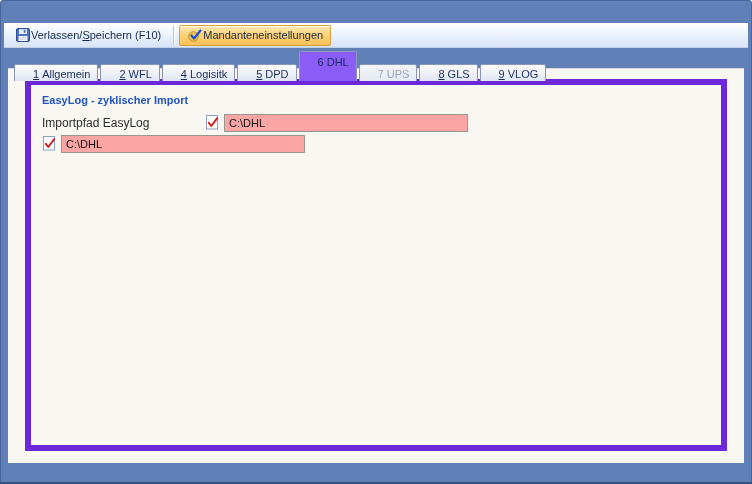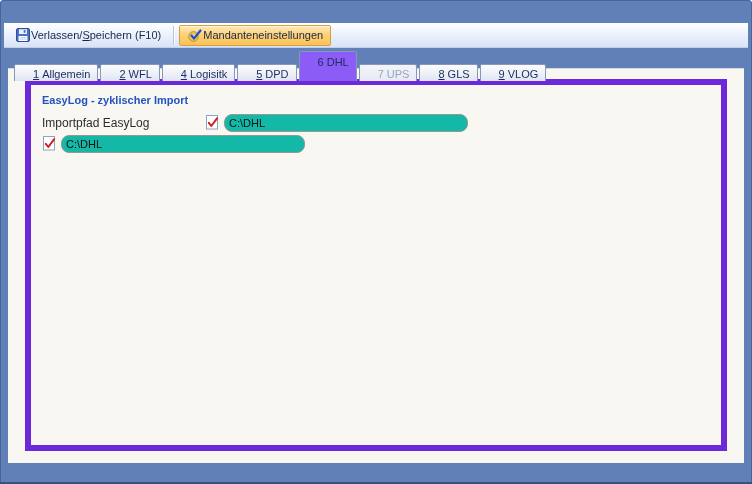--- a/index.html
+++ b/index.html
@@ -80,23 +80,23 @@
   .heading{margin:9px 0 8px 11px;font-size:11px;font-weight:bold;color:#2253c1;}
   .row{display:flex;align-items:center;margin:0 0 4px 11px;height:17px;}
   .row-label{width:163px;font-size:12px;color:#2d2d2d;white-space:nowrap;}
   .check-btn{
     width:15px;height:16px;margin-right:4px;padding:0;
     display:flex;align-items:center;justify-content:center;
     background:transparent;border:none;
   }
   .path-input{
     width:244px;height:16px;
-    border:1px solid #98988f;background:#14b8a6;
+    border:1px solid #98988f;background:#fca5a5;
     font:11px "Liberation Sans",sans-serif;color:#101010;
-    padding:8px 4px;border-radius:8px;
+    padding:8px 4px;border-radius:0;
   }
 </style>
 </head>
 <body>
 
 <div class="window">
 
 
   <div class="toolbar">
     <button class="tb-btn">

